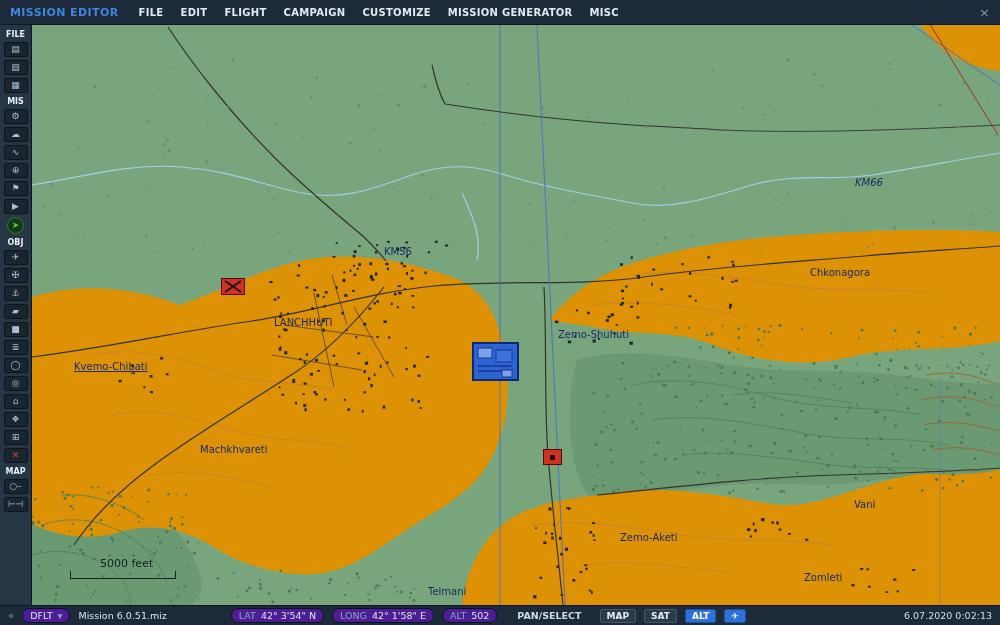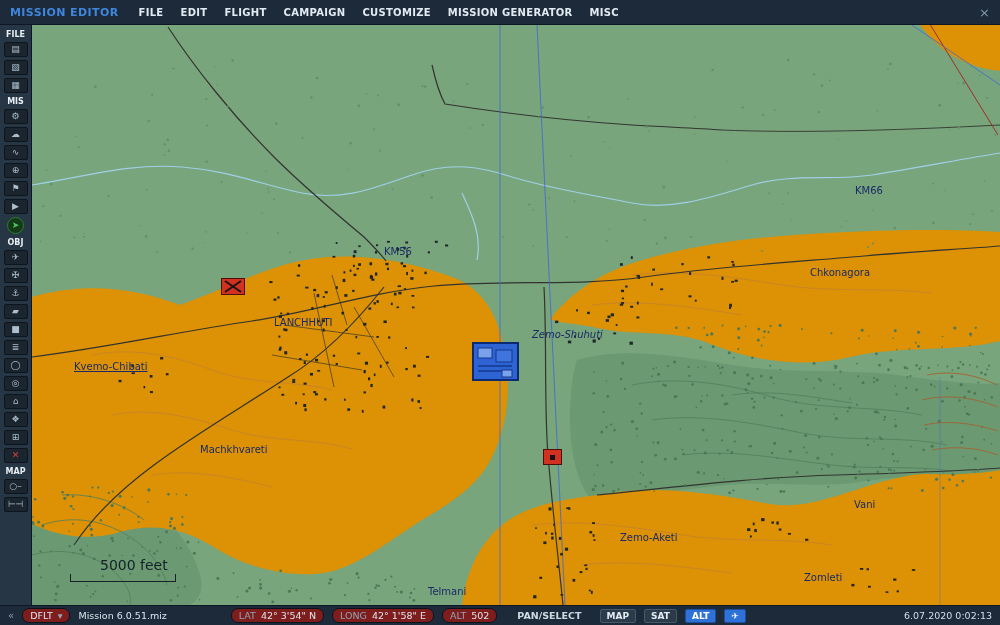--- a/index.html
+++ b/index.html
@@ -33,30 +33,30 @@
   
   .map-area{position:absolute;left:32px;top:25px;width:968px;height:580px;overflow:hidden;
             background:#78a57c}
   .map-area svg{position:absolute;left:0;top:0}
   .labels-layer{position:absolute;left:0;top:0;width:968px;height:580px;pointer-events:none}
   .map-label{position:absolute;color:#1a2a66;font-size:10px;white-space:nowrap}
   .units-layer{position:absolute;left:0;top:0;width:968px;height:580px}
   .unit{position:absolute;cursor:pointer}
   .unit svg{position:static;display:block;width:100%;height:100%}
   .scalebar{position:absolute;left:38px;top:532px}
-  .scale-text{font-size:14px;color:#15202a;margin-left:30px;margin-bottom:1px}
+  .scale-text{font-size:11px;color:#15202a;margin-left:30px;margin-bottom:1px}
   .scale-line{width:104px;height:7px;border-left:1px solid #15202a;border-right:1px solid #15202a;
               border-bottom:1px solid #15202a}
 
   
   .statusbar{position:absolute;left:0;bottom:0;width:1000px;height:20px;background:#1c2a3a;
              border-top:1px solid #0c1624;box-sizing:border-box;display:flex;align-items:center;
              font-size:9.5px;color:#dce5ee;padding:0 8px;gap:8px;z-index:6}
   .chev{color:#8a9cae;font-size:10px}
-  .sb-box{background:#7f1d1d;border:1px solid #0a141e;padding:1px 7px;display:flex;gap:5px;
+  .sb-box{background:#4c1d95;border:1px solid #0a141e;padding:1px 7px;display:flex;gap:5px;
           align-items:flex-end;border-radius:7px;white-space:nowrap}
   .sb-box .lbl{color:#8fa3b6}
   .lat-box{margin-left:56px}
   .mode{margin-left:12px;font-weight:bold;color:#cfd9e2}
   .btn{background:#2b3b4a;border:1px solid #46586a;border-radius:2px;padding:1px 6px;font-size:9px;
        font-weight:bold;color:#e2eaf2;cursor:default}
   .btn.active{background:#2e72d8;border-color:#1d4fa6;color:#fff}
   .btn.first{margin-left:10px}
   .datetime{margin-left:auto;color:#d6dfe8}
 </style>
@@ -946,25 +946,25 @@
         <circle cx="347.8265344332096" cy="125.83349232367868" r="1.0461025240114437" fill="#628f68"></circle>
         <circle cx="786.9537319033191" cy="87.14330675878716" r="1.1146816256058782" fill="#628f68"></circle>
         <circle cx="862.7264370167285" cy="202.96972282834804" r="1.3024990085058374" fill="#628f68"></circle>
         <circle cx="390.3360559373796" cy="61.30102159050341" r="0.9724453212565022" fill="#628f68"></circle>
         <circle cx="174.3500357486075" cy="74.0695584025558" r="1.0599741461034744" fill="#628f68"></circle>
         <circle cx="840.5646747688598" cy="185.36632545076606" r="0.6588630676543633" fill="#628f68"></circle>
       </g>
   </svg>
 
   <div class="labels-layer">
-      <div class="map-label" style="left: 823px; top: 160px;">KM66</div>
+      <div class="map-label" style="left: 823px; top: 152px; font-style: italic;">KM66</div>
       <div class="map-label" style="left: 352px; top: 221px;">KM56</div>
       <div class="map-label" style="left: 778px; top: 242px;">Chkonagora</div>
       <div class="map-label" style="left: 242px; top: 292px;">LANCHHUTI</div>
-      <div class="map-label" style="left: 500px; top: 304px; font-style: italic;">Zemo-Shuhuti</div>
+      <div class="map-label" style="left: 526px; top: 304px;">Zemo-Shuhuti</div>
       <div class="map-label" style="left: 42px; top: 336px; text-decoration: underline;">Kvemo-Chibati</div>
       <div class="map-label" style="left: 168px; top: 419px;">Machkhvareti</div>
       <div class="map-label" style="left: 822px; top: 474px;">Vani</div>
       <div class="map-label" style="left: 588px; top: 507px; text-align: center;">Zemo-Aketi</div>
       <div class="map-label" style="left: 772px; top: 547px;">Zomleti</div>
       <div class="map-label" style="left: 396px; top: 561px;">Telmani</div>
     </div>
   <div class="units-layer">
       <div class="unit unit-red-x" style="left: 189px; top: 253px; width: 24px; height: 17px;">
         <svg viewBox="0 0 24 17">

